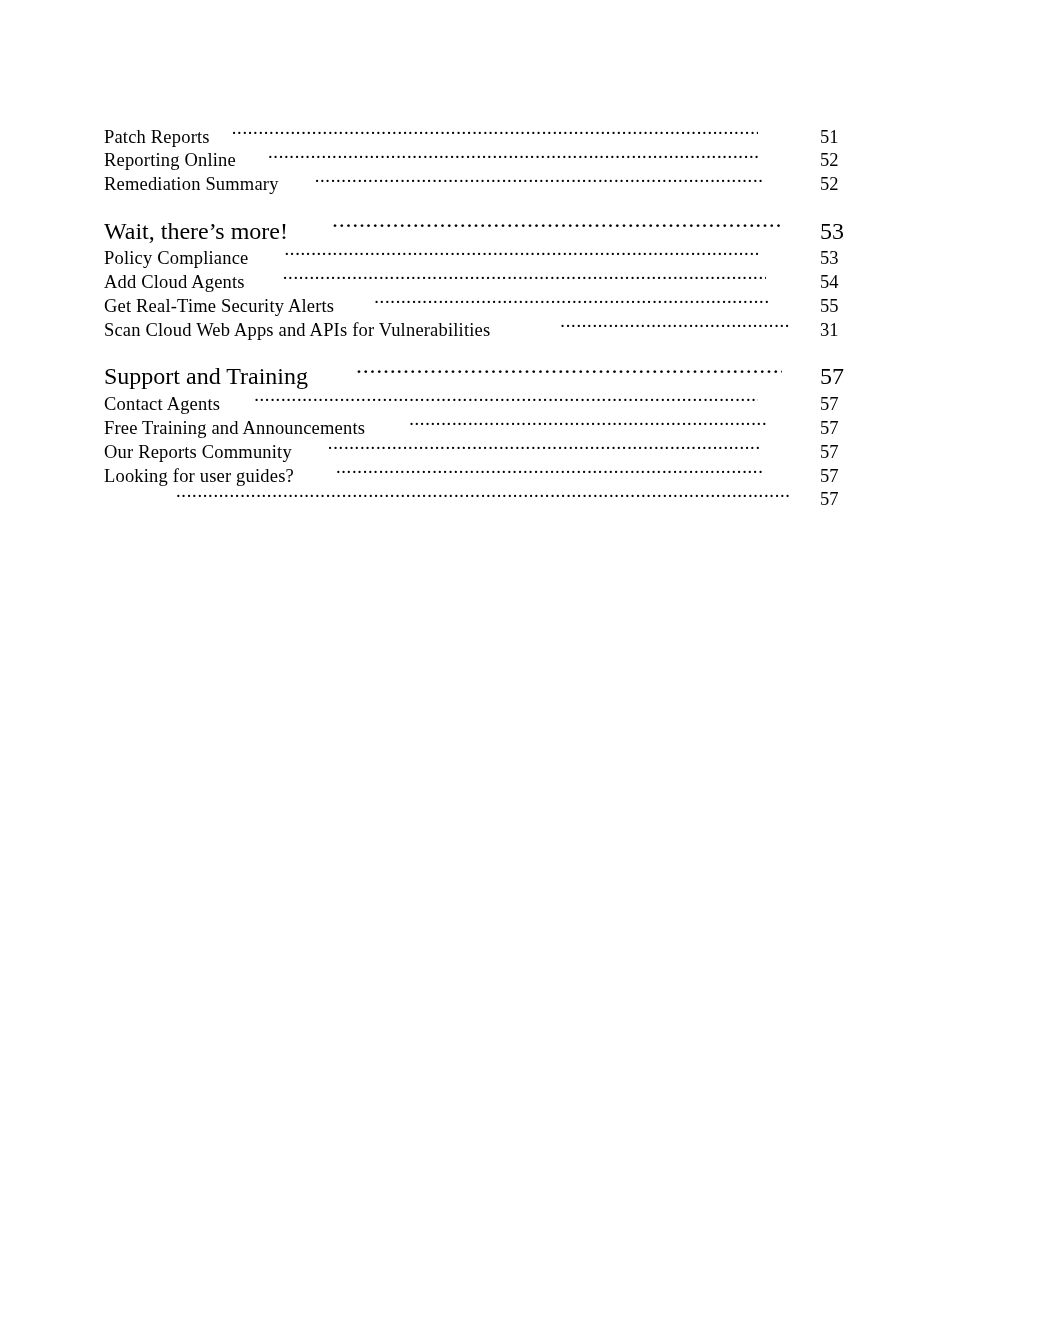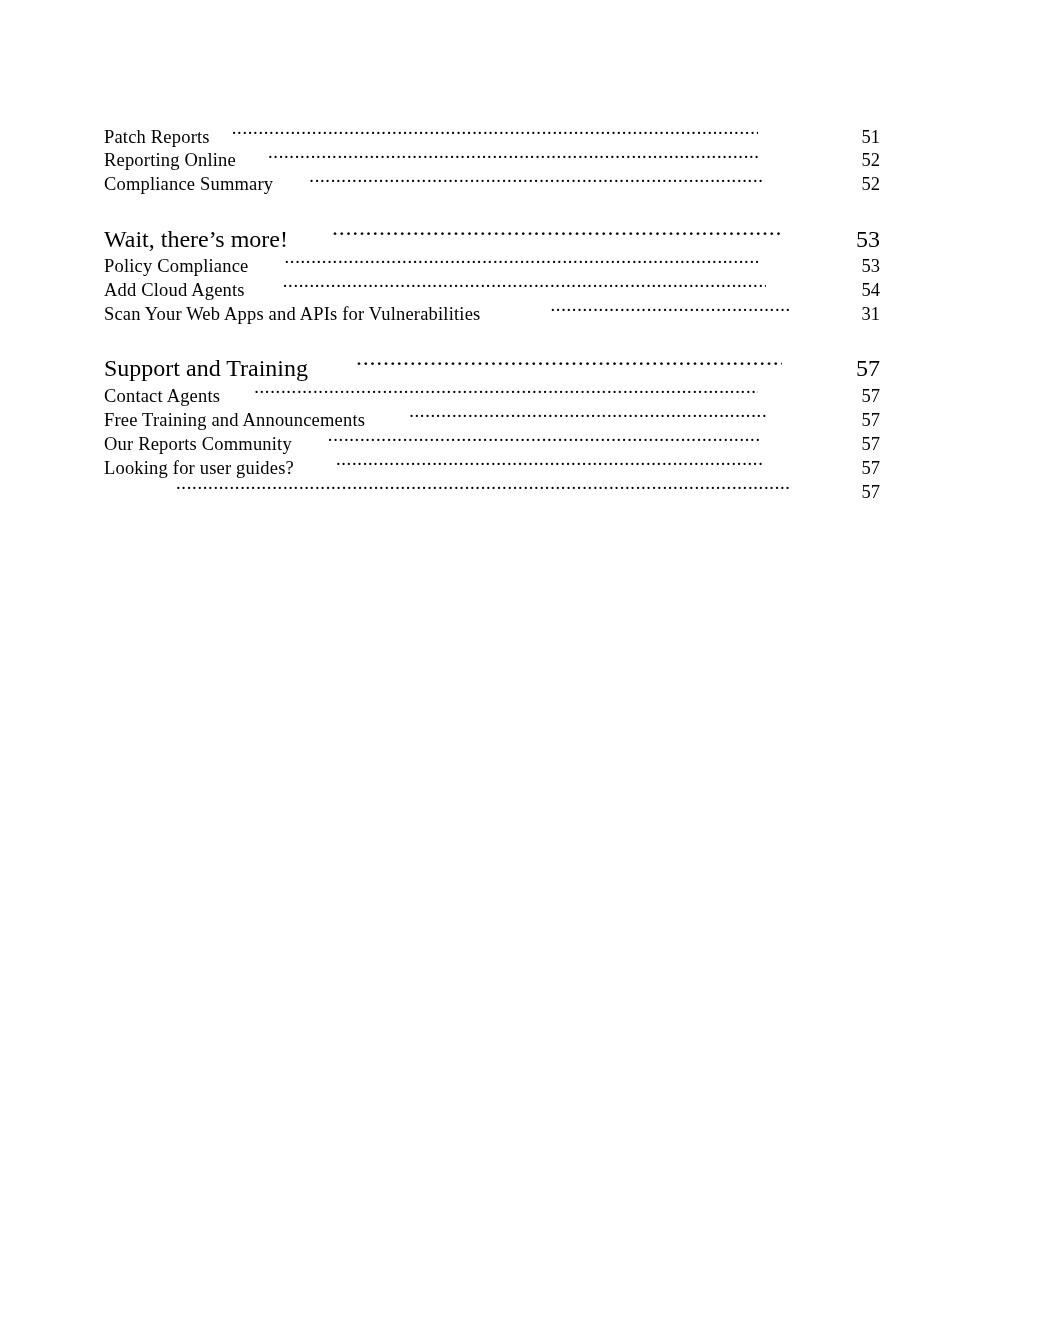--- a/index.html
+++ b/index.html
@@ -35,21 +35,20 @@
     font-size: 18.5px;
     line-height: 22.4px;
   }
   .toc-row.entry .label {
     letter-spacing: 0.01em;
   }
   
   .toc-row.heading {
     font-size: 24px;
     line-height: 30px;
-    margin-top: 8px;
   }
   .toc-row.heading .num {
     font-size: 24px;
   }
   
   .toc-gap {
     height: 19px;
   }
   .label {
     flex: 0 0 auto;
@@ -76,21 +75,21 @@
     display: block;
     white-space: nowrap;
     overflow: hidden;
   }
   .tail {
     flex: 0 0 auto;
   }
   .num {
     flex: 0 0 auto;
     width: 60px;
-    text-align: right;
+    text-align: left;
     font-size: 18.5px;
   }
   .footer {
     position: absolute;
     left: 0;
     top: 1286px;
     width: 1062px;
     text-align: center;
     font-size: 14px;
     font-family: "Liberation Serif", "DejaVu Serif", serif;
@@ -111,21 +110,21 @@
         <span class="num">51</span>
       </div>
       <div class="toc-row entry">
         <span class="label">Reporting Online</span>
         <span class="gap-after-label" style="width: 32px;"></span>
         <span class="leader"></span>
         <span class="tail" style="width: 62px;"></span>
         <span class="num">52</span>
       </div>
       <div class="toc-row entry">
-        <span class="label">Compliance Summary</span>
+        <span class="label">Remediation Summary</span>
         <span class="gap-after-label" style="width: 36px;"></span>
         <span class="leader"></span>
         <span class="tail" style="width: 56px;"></span>
         <span class="num">52</span>
       </div>
       <div class="toc-gap"></div>
       <div class="toc-row heading">
         <span class="label">Wait, there’s more!</span>
         <span class="gap-after-label" style="width: 44px;"></span>
         <span class="leader"></span>
@@ -140,21 +139,28 @@
         <span class="num">53</span>
       </div>
       <div class="toc-row entry">
         <span class="label">Add Cloud Agents</span>
         <span class="gap-after-label" style="width: 38px;"></span>
         <span class="leader"></span>
         <span class="tail" style="width: 54px;"></span>
         <span class="num">54</span>
       </div>
       <div class="toc-row entry">
-        <span class="label">Scan Your Web Apps and APIs for Vulnerabilities</span>
+        <span class="label">Get Real-Time Security Alerts</span>
+        <span class="gap-after-label" style="width: 40px;"></span>
+        <span class="leader"></span>
+        <span class="tail" style="width: 50px;"></span>
+        <span class="num">55</span>
+      </div>
+      <div class="toc-row entry">
+        <span class="label">Scan Cloud Web Apps and APIs for Vulnerabilities</span>
         <span class="gap-after-label" style="width: 70px;"></span>
         <span class="leader"></span>
         <span class="tail" style="width: 30px;"></span>
         <span class="num">31</span>
       </div>
       <div class="toc-gap"></div>
       <div class="toc-row heading">
         <span class="label">Support and Training</span>
         <span class="gap-after-label" style="width: 48px;"></span>
         <span class="leader"></span>

